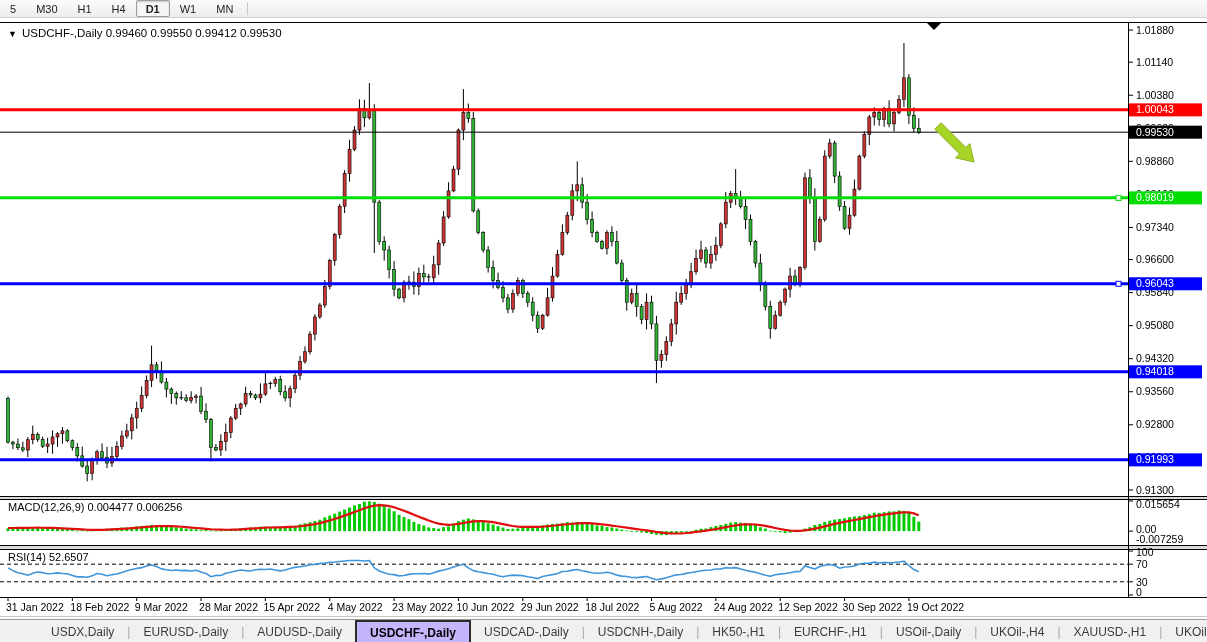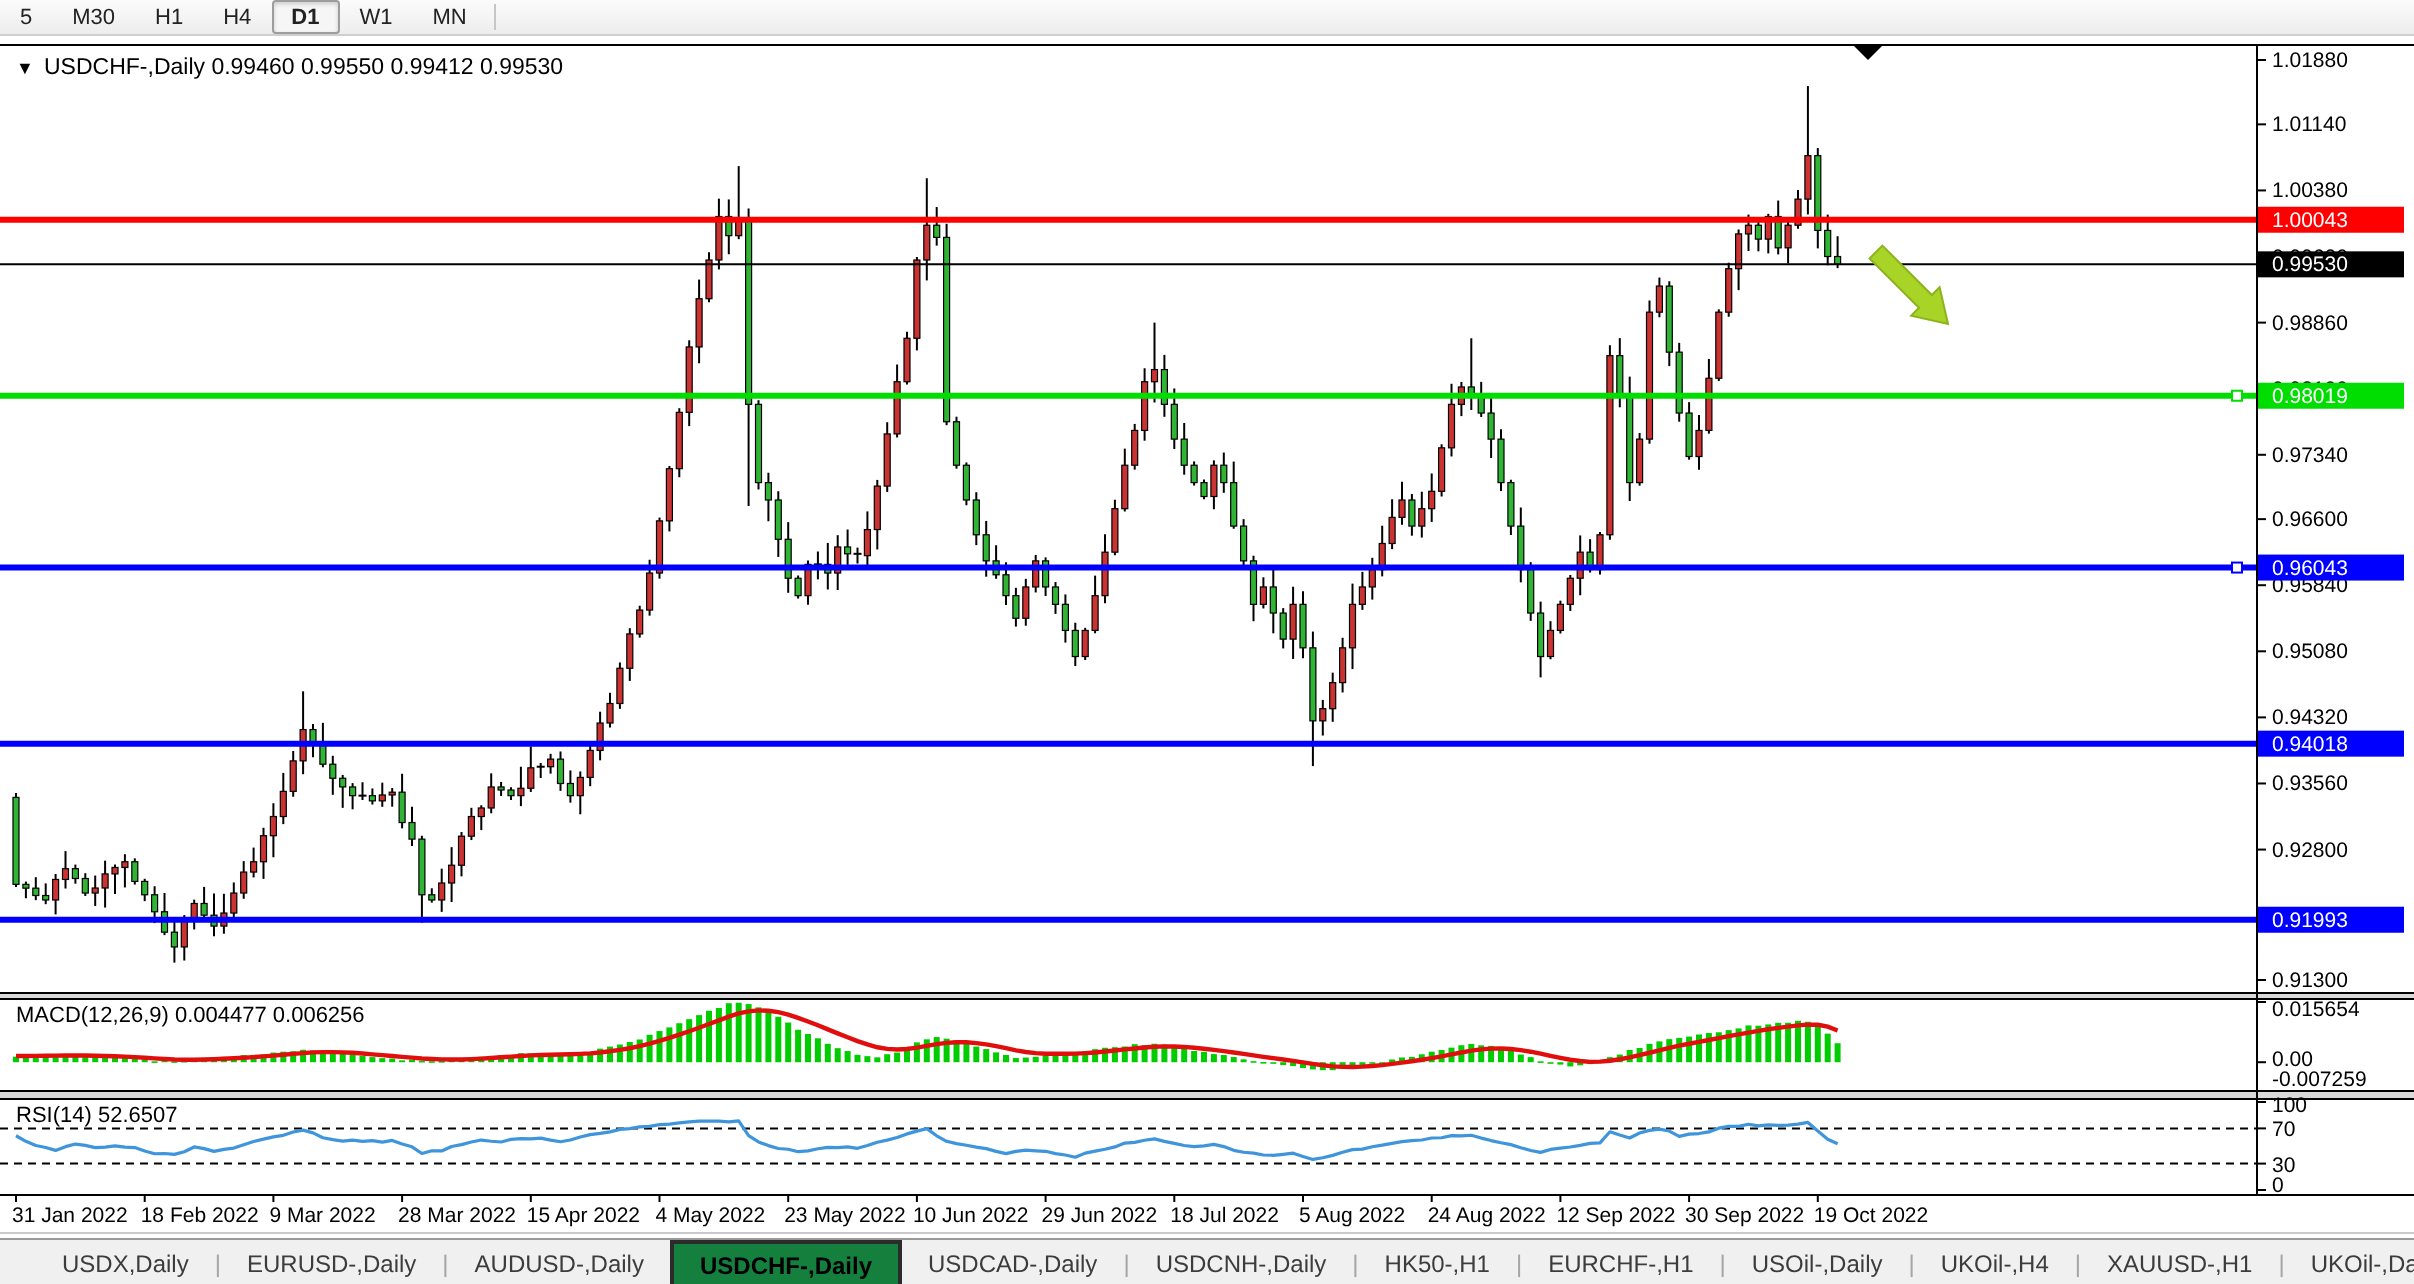--- a/index.html
+++ b/index.html
@@ -9,23 +9,23 @@
   #tf-toolbar{height:17px;background:linear-gradient(#fbfbfb,#ededed);border-bottom:1px solid #cfcfcf;
     display:flex;align-items:stretch;font-size:11px;color:#222;}
   .tf-btn{padding:1px 9px 0 9px;display:flex;align-items:center;cursor:default;border:1px solid transparent;}
   .tf-btn.active{background:#f6f6f6;border:1px solid #9d9d9d;border-radius:2px;box-shadow:inset 0 1px 2px rgba(0,0,0,.18);font-weight:bold;}
   .tf-sep{width:1px;background:#c6c6c6;margin:2px 4px;}
   
   #chart-wrap{height:601px;background:#fff;position:relative;}
   svg{display:block;}
   
   #tab-bar{height:23px;background:#f0f0f0;border-top:1px solid #999;display:flex;align-items:stretch;
-    font-size:12px;color:#3c3c3c;padding-left:18px;}
+    font-size:12px;color:#3c3c3c;padding-left:38px;}
   .tab{display:flex;align-items:center;padding:0 13px;white-space:nowrap;cursor:default;}
-  .tab.active{background:#15803d;border:2px solid #2b2b2b;border-bottom:none;font-weight:bold;color:#000;margin-top:0px;}
+  .tab.active{background:#c4b5fd;border:2px solid #2b2b2b;border-bottom:none;font-weight:bold;color:#000;margin-top:0px;}
   .tab-sep{display:flex;align-items:center;color:#a5a5a5;font-size:12px;}
 </style>
 </head>
 <body>
 <div id="app">
 
   <div id="tf-toolbar">
       <div class="tf-btn">5</div>
       <div class="tf-btn">M30</div>
       <div class="tf-btn">H1</div>

